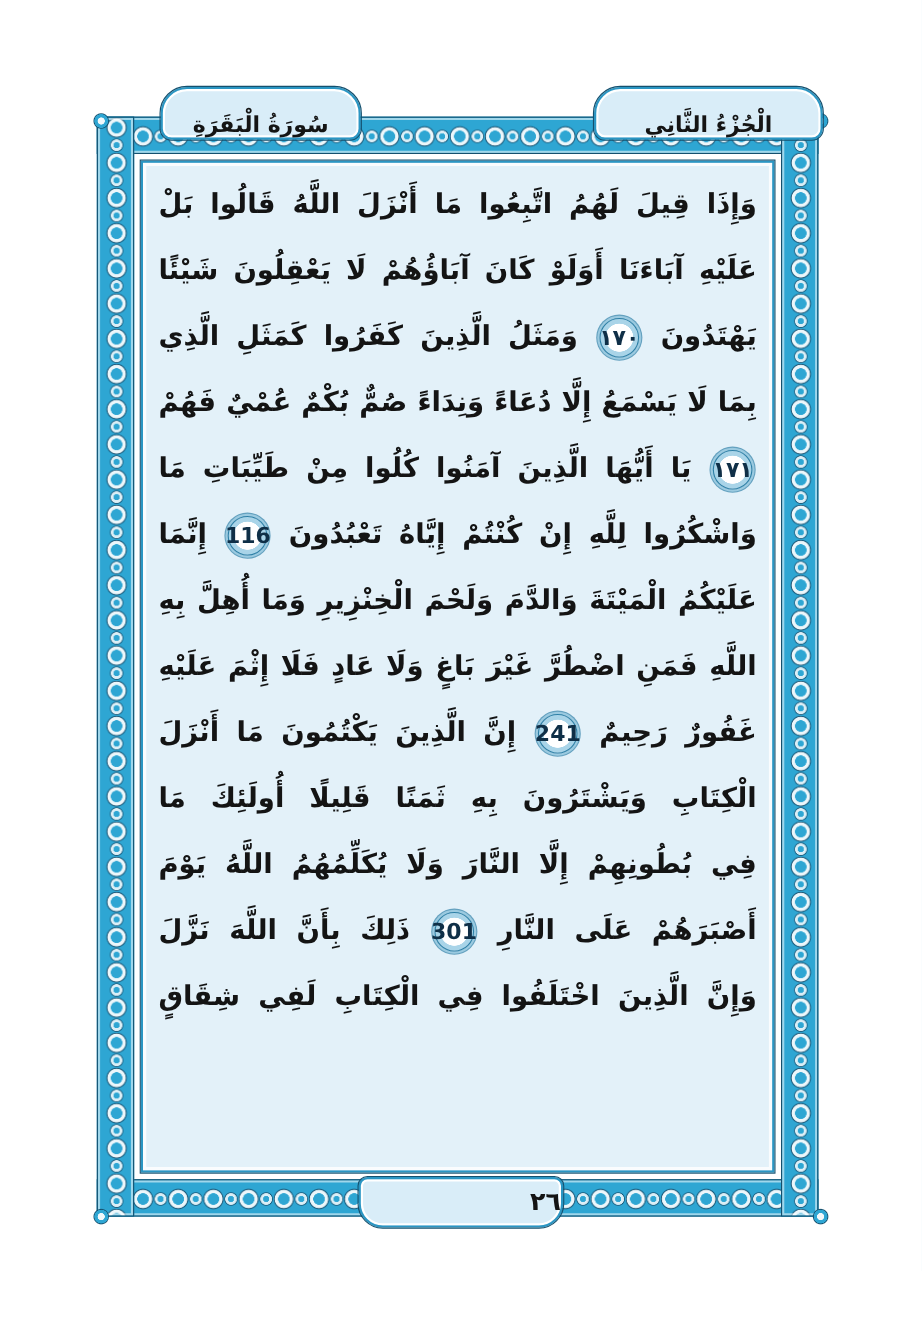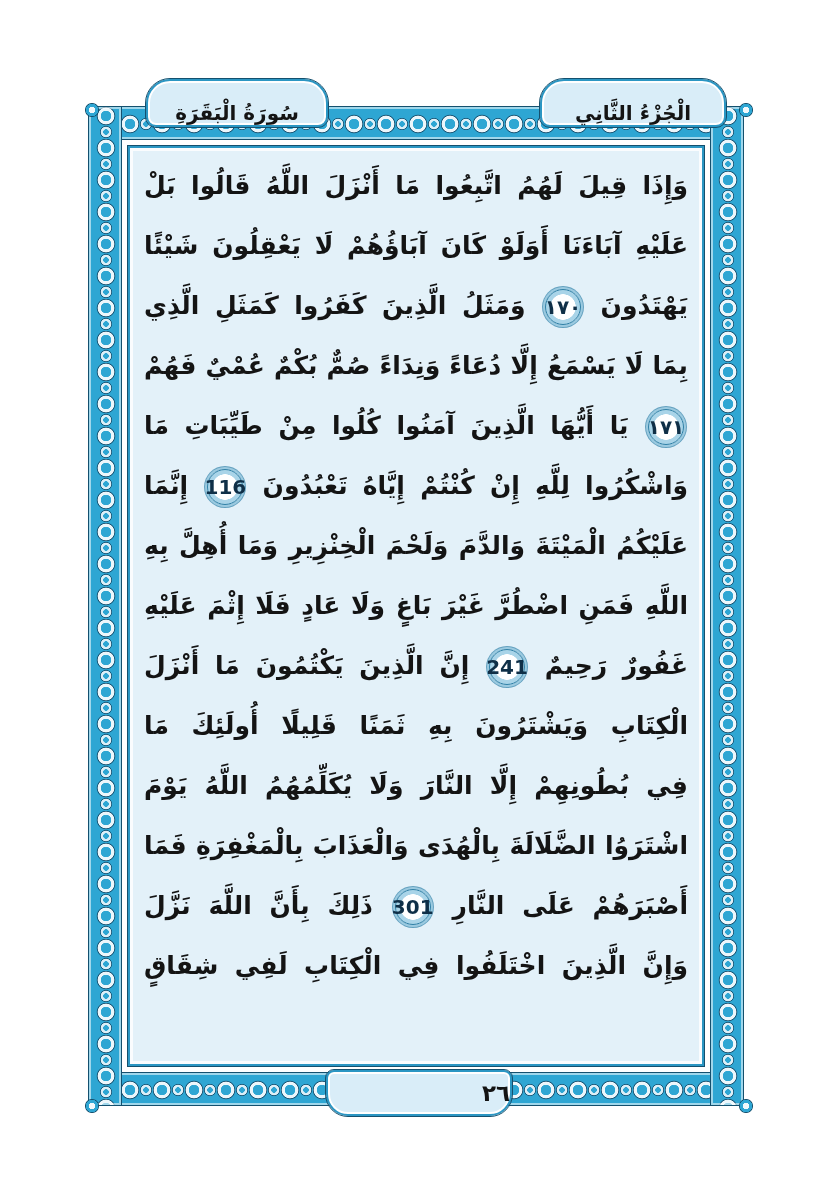--- a/index.html
+++ b/index.html
@@ -52,21 +52,21 @@
     background:var(--cartouche-background);
     border:2px solid var(--accent-border);
     outline:1.5px solid var(--frame-outline);
     border-radius:24px 24px 10px 10px;
     display:flex;align-items:flex-end;justify-content:center;
     font-size:20px;font-weight:bold;letter-spacing:0;
     box-shadow:inset 0 0 0 2px #ffffff;
     margin-top:11px;
   }
   .cartouche-surah{left:146px;width:182px;}
-  .cartouche-juz{left:540px;width:186px;}
+  .cartouche-juz{left:540px;width:208px;}
   .page-tab{
     position:absolute;left:326px;top:1070px;width:186px;height:46px;z-index:3;
     background:var(--cartouche-background);
     border:2px solid var(--accent-border);
     outline:1.5px solid var(--frame-outline);
     border-radius:8px 8px 22px 22px;
     display:flex;align-items:center;justify-content:flex-start;
     font-size:23px;font-weight:bold;
     box-shadow:inset 0 0 0 2px #ffffff;
   }
@@ -124,21 +124,20 @@
       <div class="line">عَلَيْهِ آبَاءَنَا أَوَلَوْ كَانَ آبَاؤُهُمْ لَا يَعْقِلُونَ شَيْئًا وَلَا</div>
       <div class="line">يَهْتَدُونَ <span class="ayah">١٧٠</span> وَمَثَلُ الَّذِينَ كَفَرُوا كَمَثَلِ الَّذِي يَنْعِقُ</div>
       <div class="line">بِمَا لَا يَسْمَعُ إِلَّا دُعَاءً وَنِدَاءً صُمٌّ بُكْمٌ عُمْيٌ فَهُمْ لَا يَعْقِلُونَ</div>
       <div class="line"><span class="ayah">١٧١</span> يَا أَيُّهَا الَّذِينَ آمَنُوا كُلُوا مِنْ طَيِّبَاتِ مَا رَزَقْنَاكُمْ</div>
       <div class="line">وَاشْكُرُوا لِلَّهِ إِنْ كُنْتُمْ إِيَّاهُ تَعْبُدُونَ <span class="ayah">116</span> إِنَّمَا حَرَّمَ</div>
       <div class="line">عَلَيْكُمُ الْمَيْتَةَ وَالدَّمَ وَلَحْمَ الْخِنْزِيرِ وَمَا أُهِلَّ بِهِ لِغَيْرِ</div>
       <div class="line">اللَّهِ فَمَنِ اضْطُرَّ غَيْرَ بَاغٍ وَلَا عَادٍ فَلَا إِثْمَ عَلَيْهِ إِنَّ اللَّهَ</div>
       <div class="line">غَفُورٌ رَحِيمٌ <span class="ayah">241</span> إِنَّ الَّذِينَ يَكْتُمُونَ مَا أَنْزَلَ اللَّهُ مِنَ</div>
       <div class="line">الْكِتَابِ وَيَشْتَرُونَ بِهِ ثَمَنًا قَلِيلًا أُولَئِكَ مَا يَأْكُلُونَ</div>
       <div class="line">فِي بُطُونِهِمْ إِلَّا النَّارَ وَلَا يُكَلِّمُهُمُ اللَّهُ يَوْمَ الْقِيَامَةِ</div>
-      <div class="line">اشْتَرَوُا الضَّلَالَةَ بِالْهُدَى وَالْعَذَابَ بِالْمَغْفِرَةِ فَمَا</div>
       <div class="line">أَصْبَرَهُمْ عَلَى النَّارِ <span class="ayah">301</span> ذَلِكَ بِأَنَّ اللَّهَ نَزَّلَ الْكِتَابَ بِالْحَقِّ</div>
       <div class="line">وَإِنَّ الَّذِينَ اخْتَلَفُوا فِي الْكِتَابِ لَفِي شِقَاقٍ بَعِيدٍ </div>
     </div>
 </div>
 
 <div class="page-tab">
   <span>٢٦</span>
 </div>
 
 </body></html>

